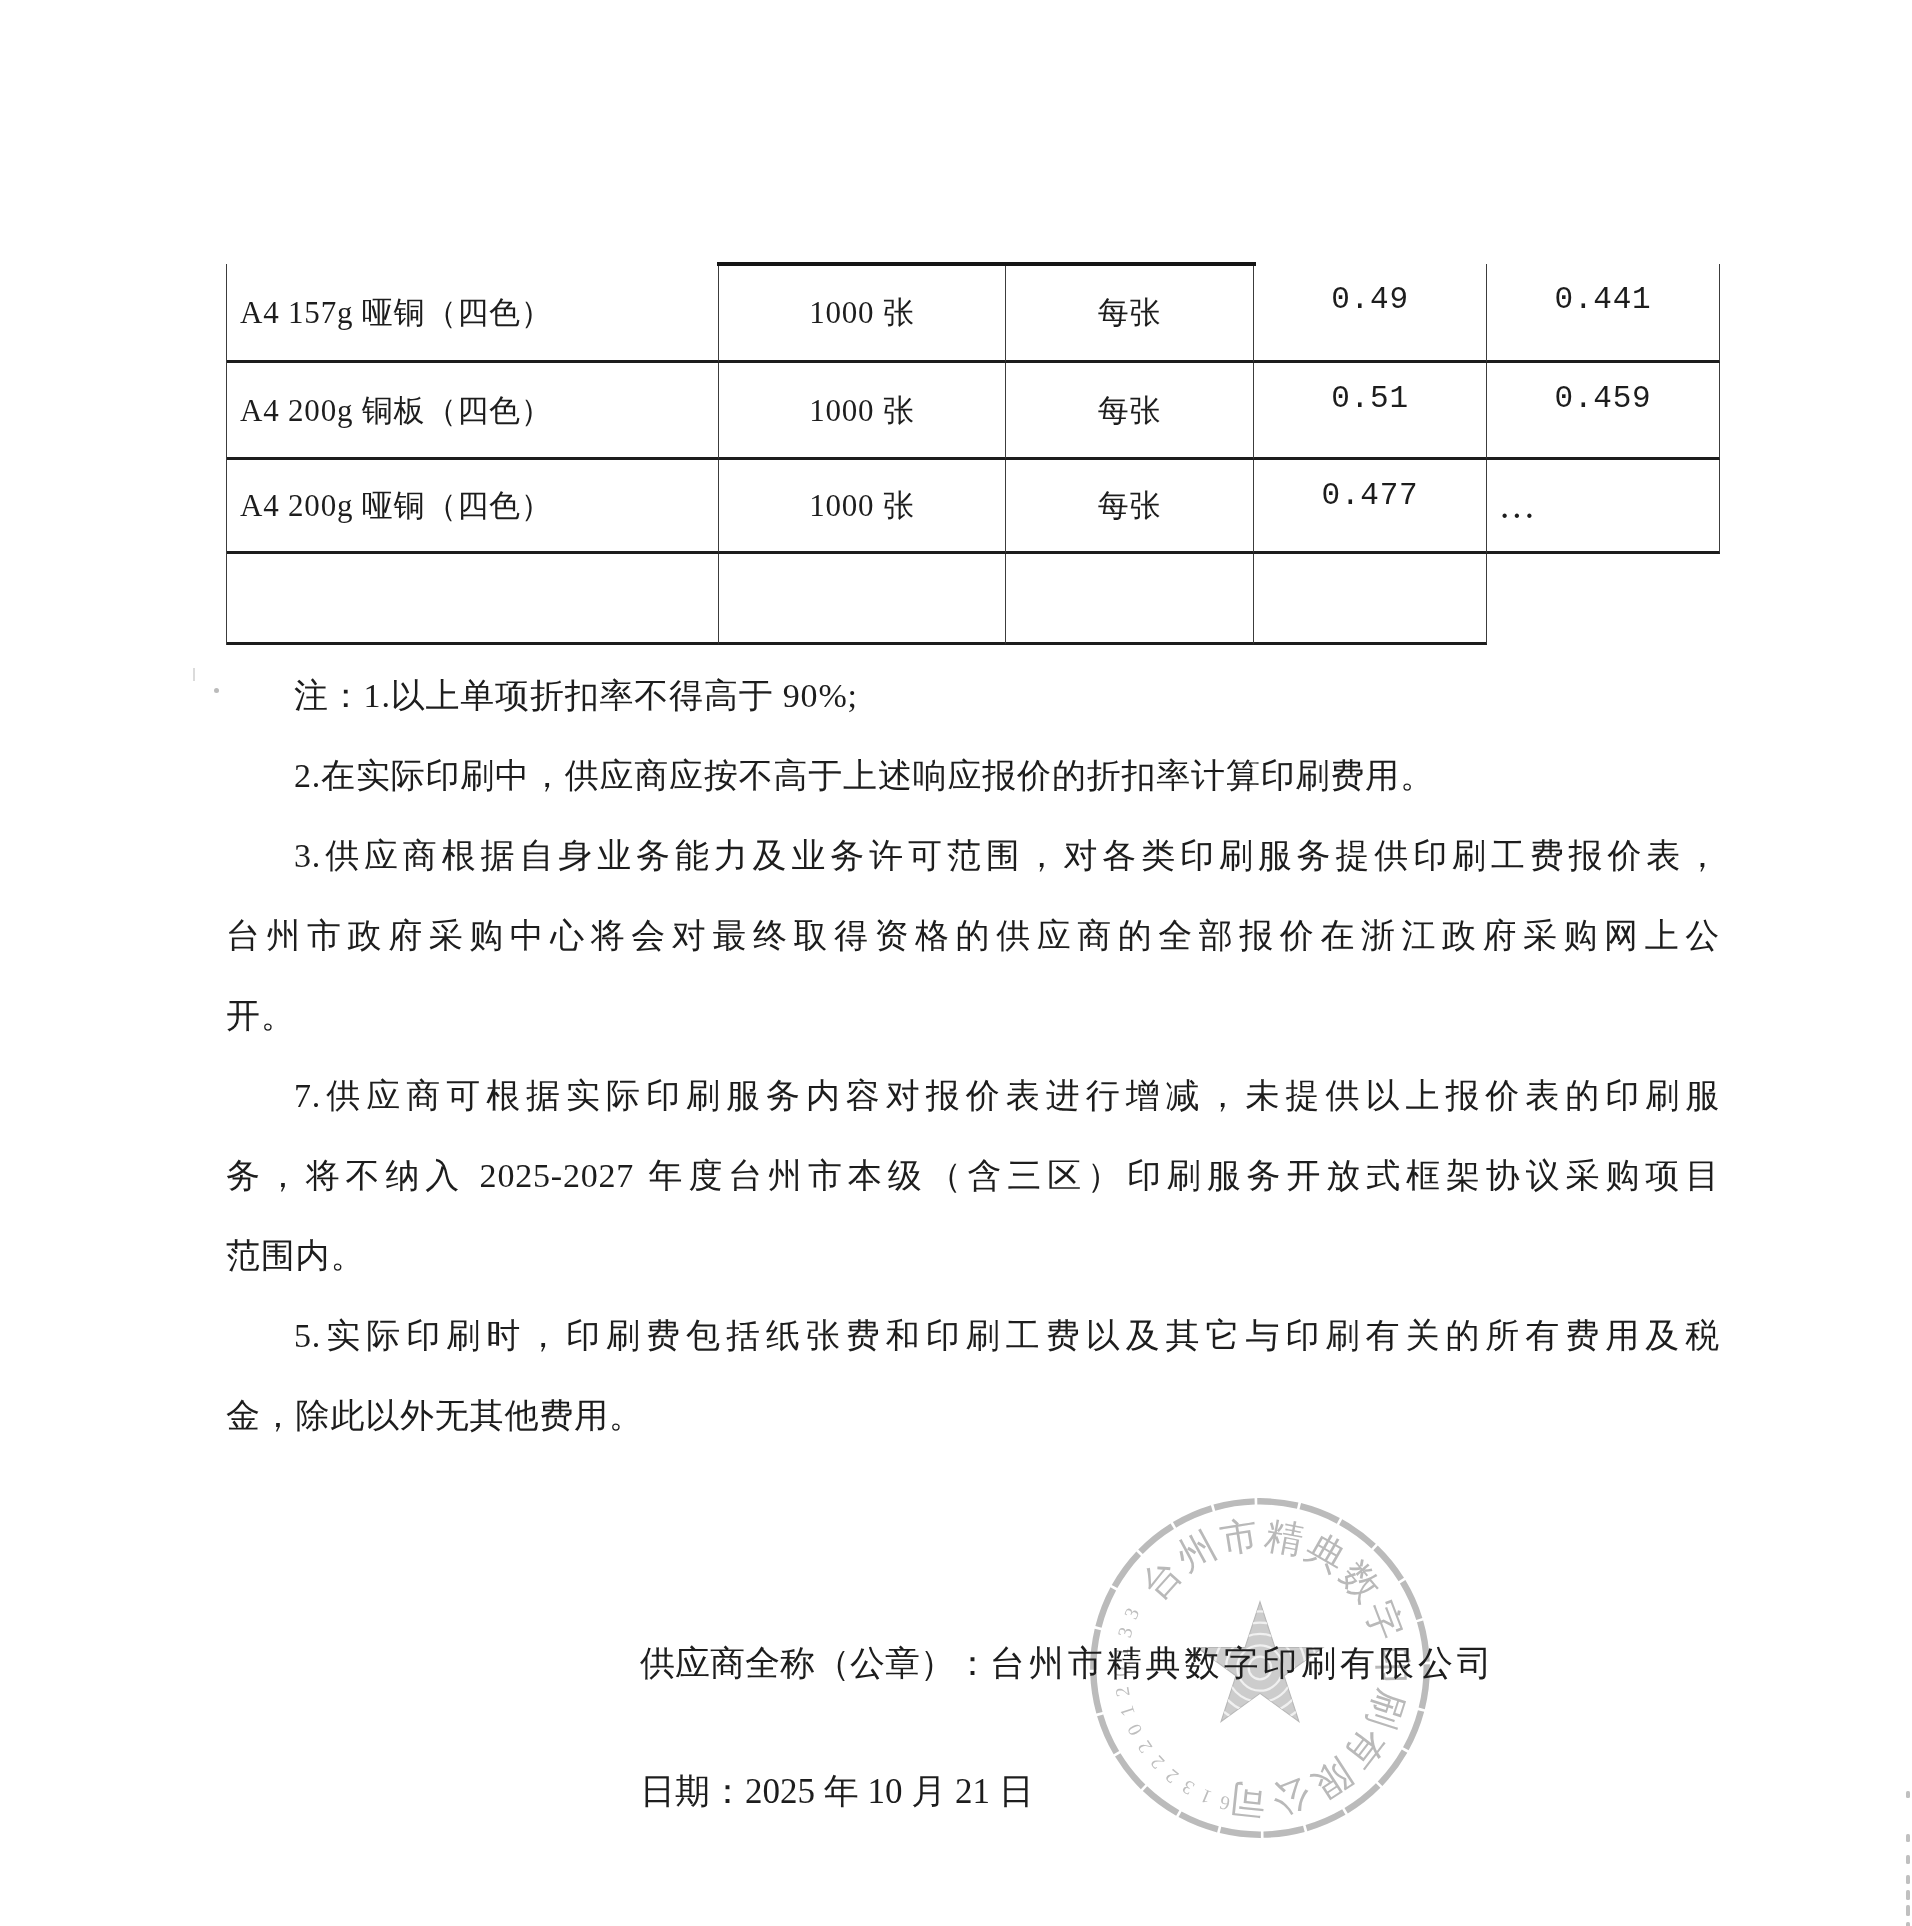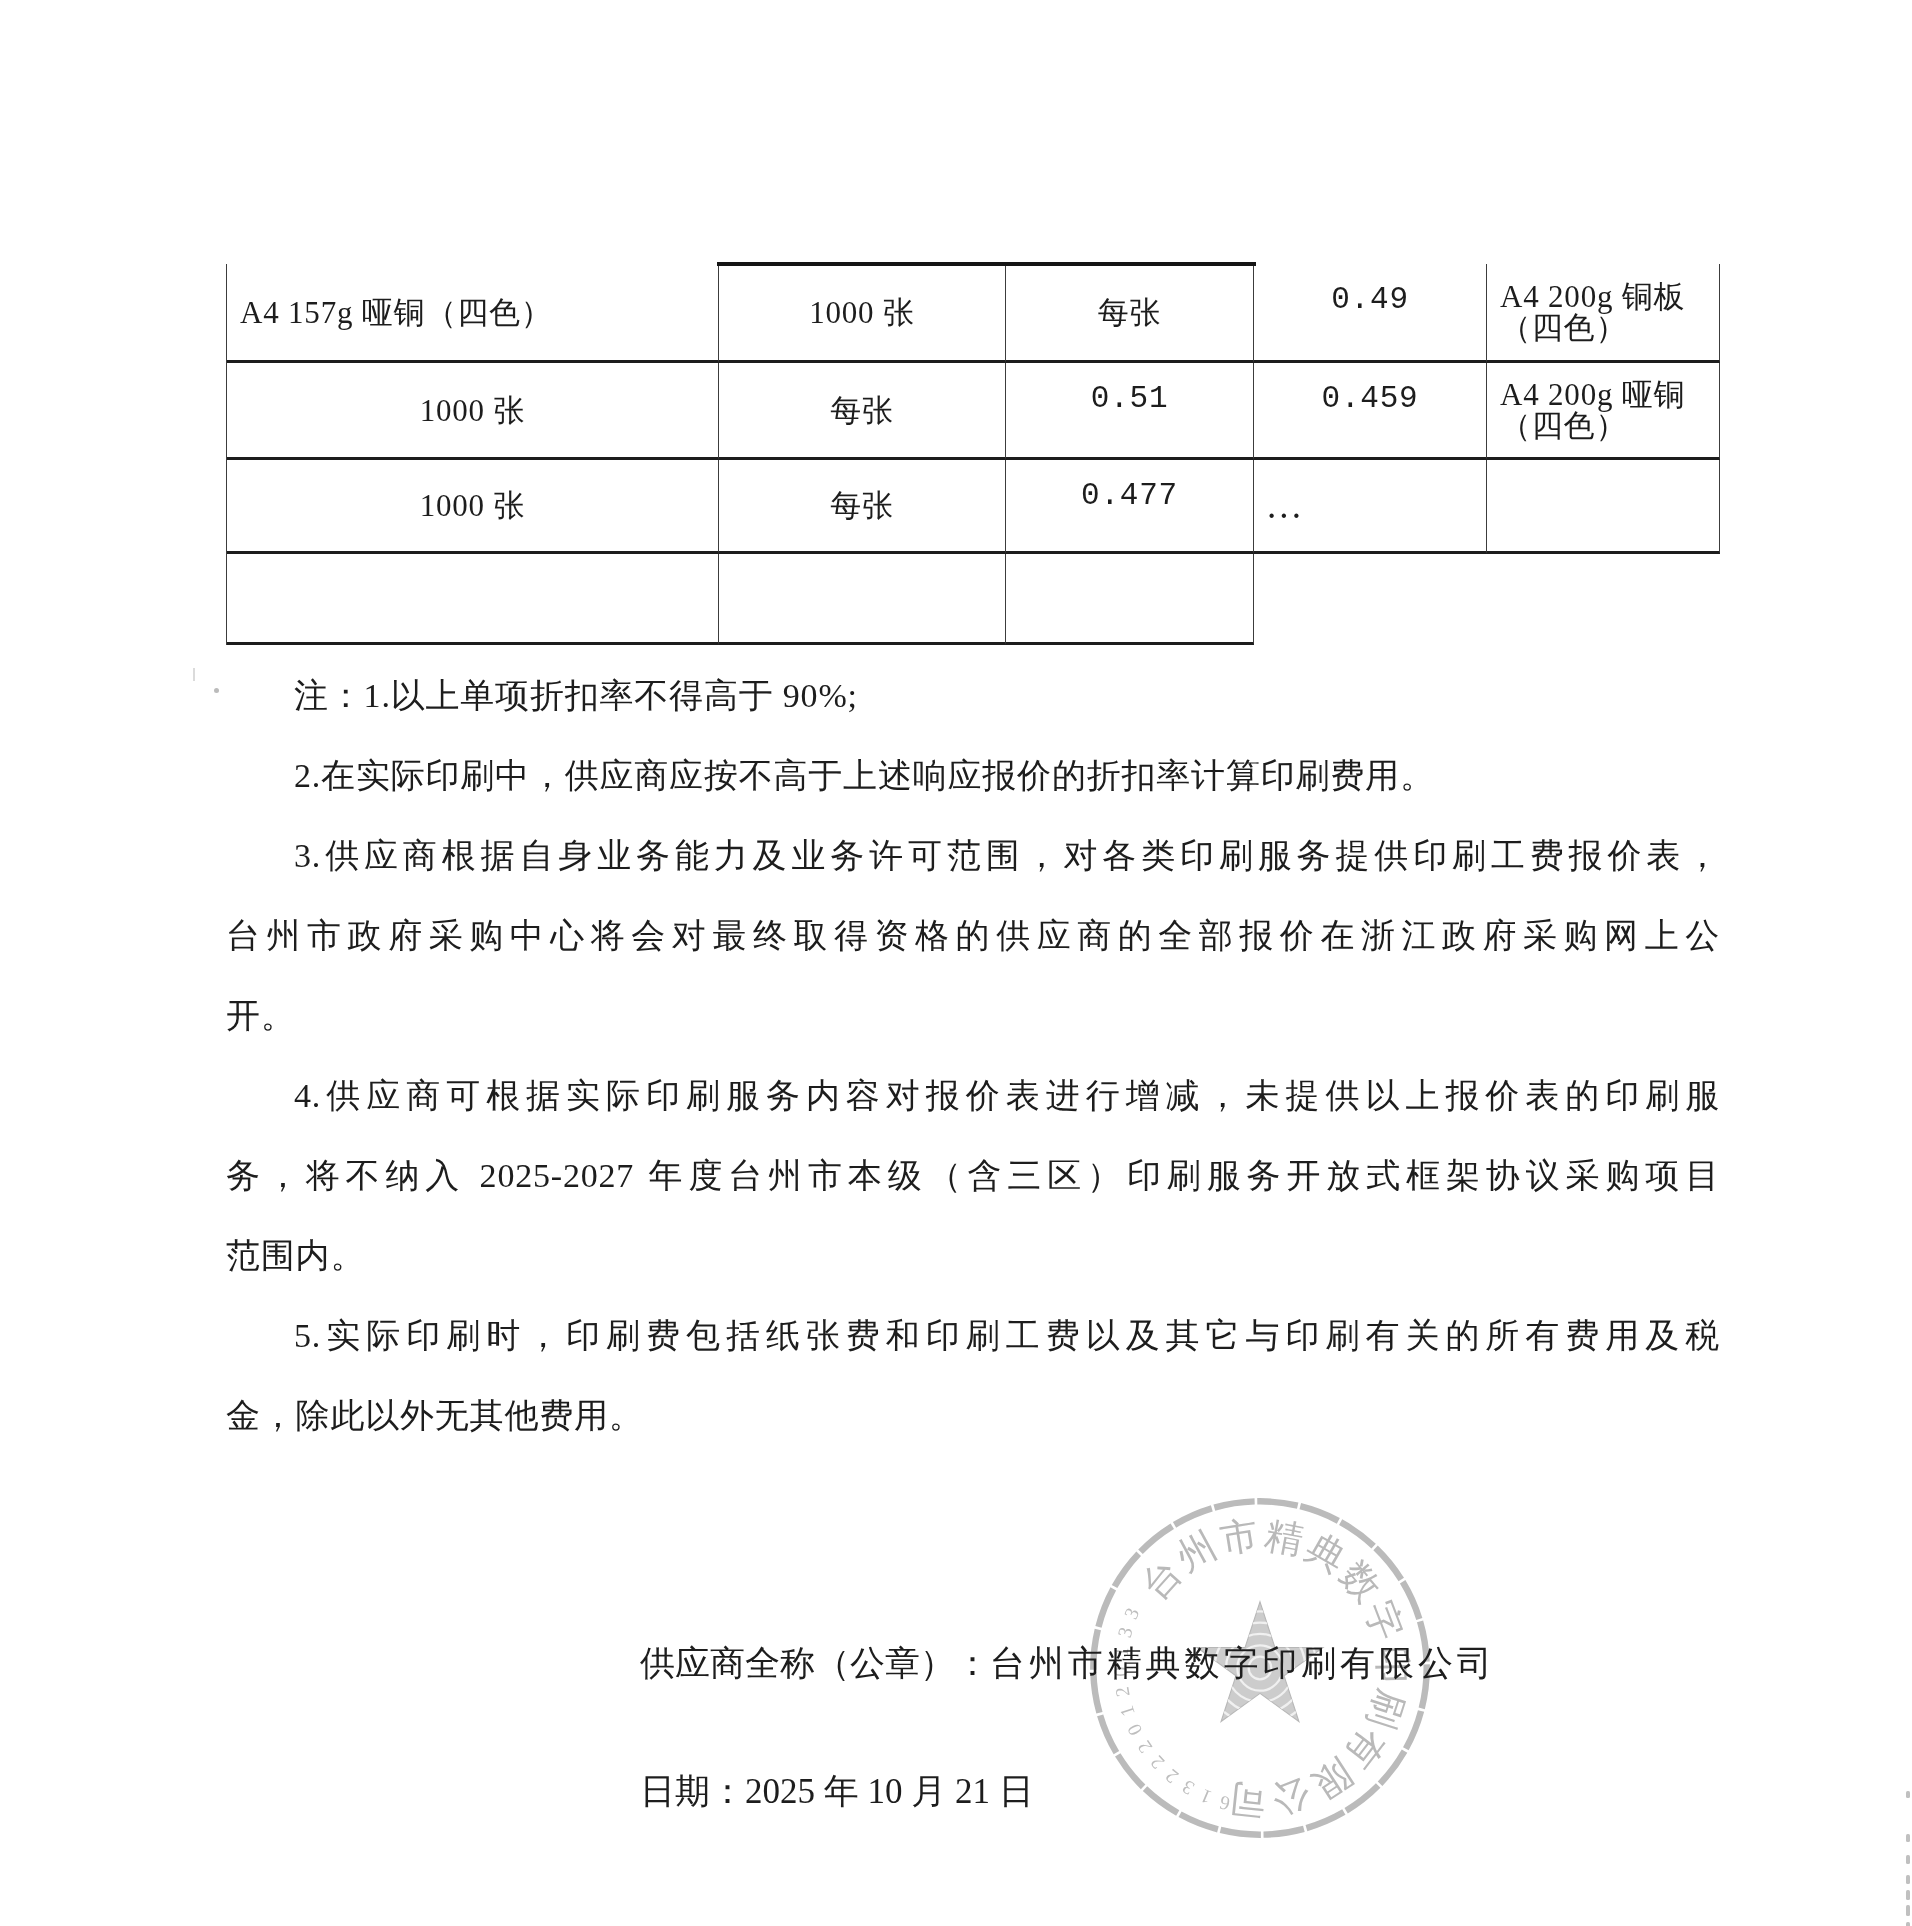--- a/index.html
+++ b/index.html
@@ -86,20 +86,21 @@
 
 <div class="page">
 
   <div class="price-table">
     <div class="top-seg"></div>
 
     <div class="cell item">A4 157g 哑铜（四色）</div>
     <div class="cell qty">1000 张</div>
     <div class="cell unit">每张</div>
     <div class="cell price">0.49</div>
+    <div class="cell price">0.441</div>
 
     <div class="cell item">A4 200g 铜板（四色）</div>
     <div class="cell qty">1000 张</div>
     <div class="cell unit">每张</div>
     <div class="cell price">0.51</div>
     <div class="cell price">0.459</div>
 
     <div class="cell item">A4 200g 哑铜（四色）</div>
     <div class="cell qty">1000 张</div>
     <div class="cell unit">每张</div>
@@ -111,21 +112,21 @@
     <div class="cell price"></div>
     <div class="cell price"></div>
   </div>
 
   <div class="notes">
     <div class="note-line indent">注：1.以上单项折扣率不得高于 90%;</div>
     <div class="note-line indent">2.在实际印刷中，供应商应按不高于上述响应报价的折扣率计算印刷费用。</div>
     <div class="note-line indent full">3.供应商根据自身业务能力及业务许可范围，对各类印刷服务提供印刷工费报价表，</div>
     <div class="note-line full">台州市政府采购中心将会对最终取得资格的供应商的全部报价在浙江政府采购网上公</div>
     <div class="note-line">开。</div>
-    <div class="note-line indent full">4.供应商可根据实际印刷服务内容对报价表进行增减，未提供以上报价表的印刷服</div>
+    <div class="note-line indent full">7.供应商可根据实际印刷服务内容对报价表进行增减，未提供以上报价表的印刷服</div>
     <div class="note-line full">务，将不纳入 2025-2027 年度台州市本级（含三区）印刷服务开放式框架协议采购项目</div>
     <div class="note-line">范围内。</div>
     <div class="note-line indent full">5.实际印刷时，印刷费包括纸张费和印刷工费以及其它与印刷有关的所有费用及税</div>
     <div class="note-line">金，除此以外无其他费用。</div>
   </div>
 
   <svg class="seal" viewBox="0 0 1000 1000">
     <defs>
       <clipPath id="starClip">
         <path d="M500,325 L539.4,445.8 L666.4,445.9 L563.7,520.7 L602.9,641.6 L500,567 L397.1,641.6 L436.3,520.7 L333.6,445.9 L460.6,445.8 Z"></path>

